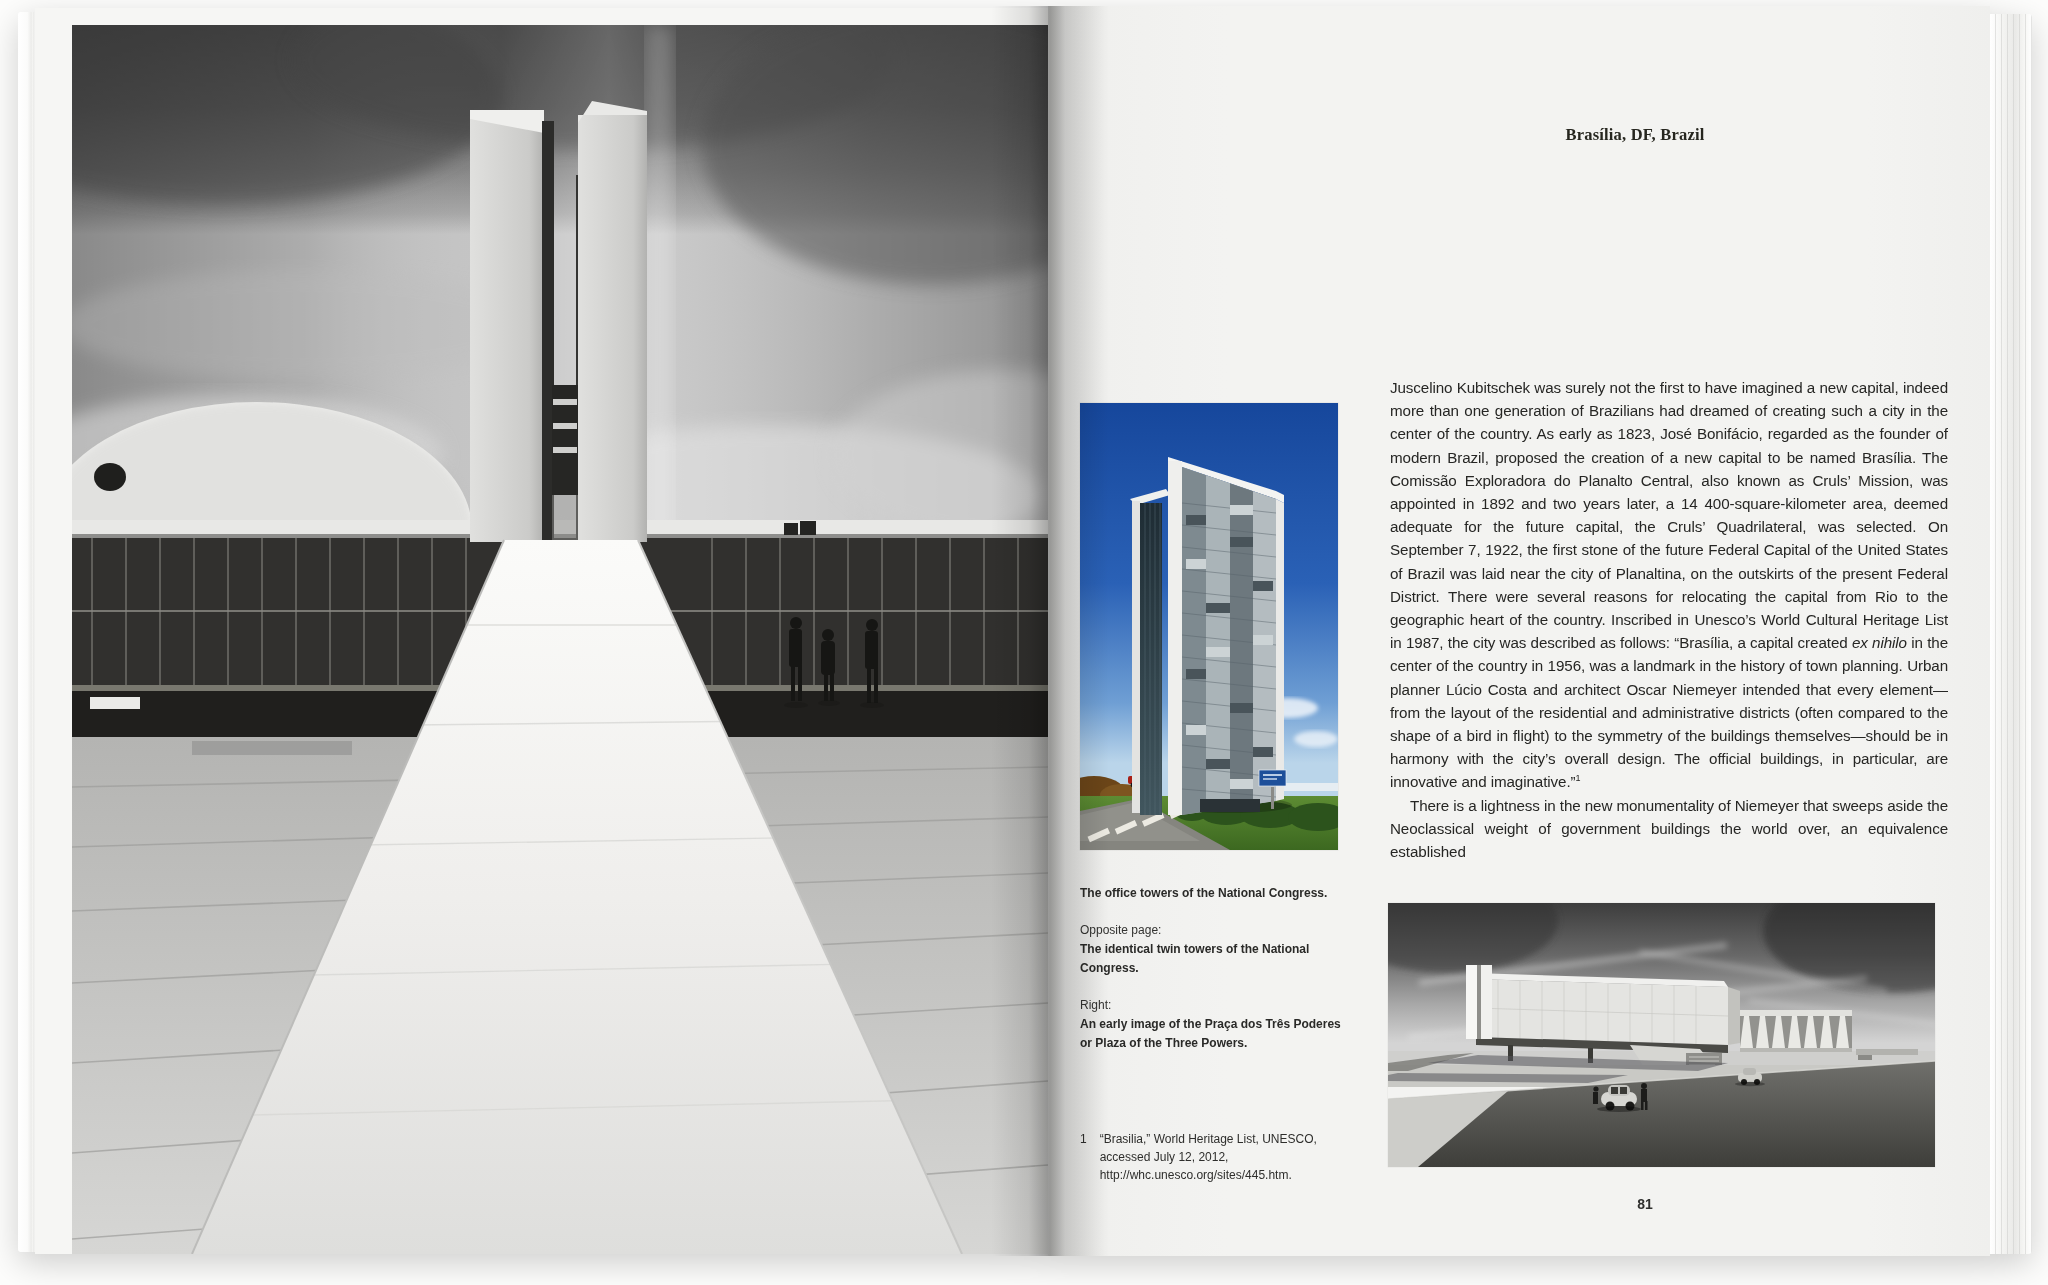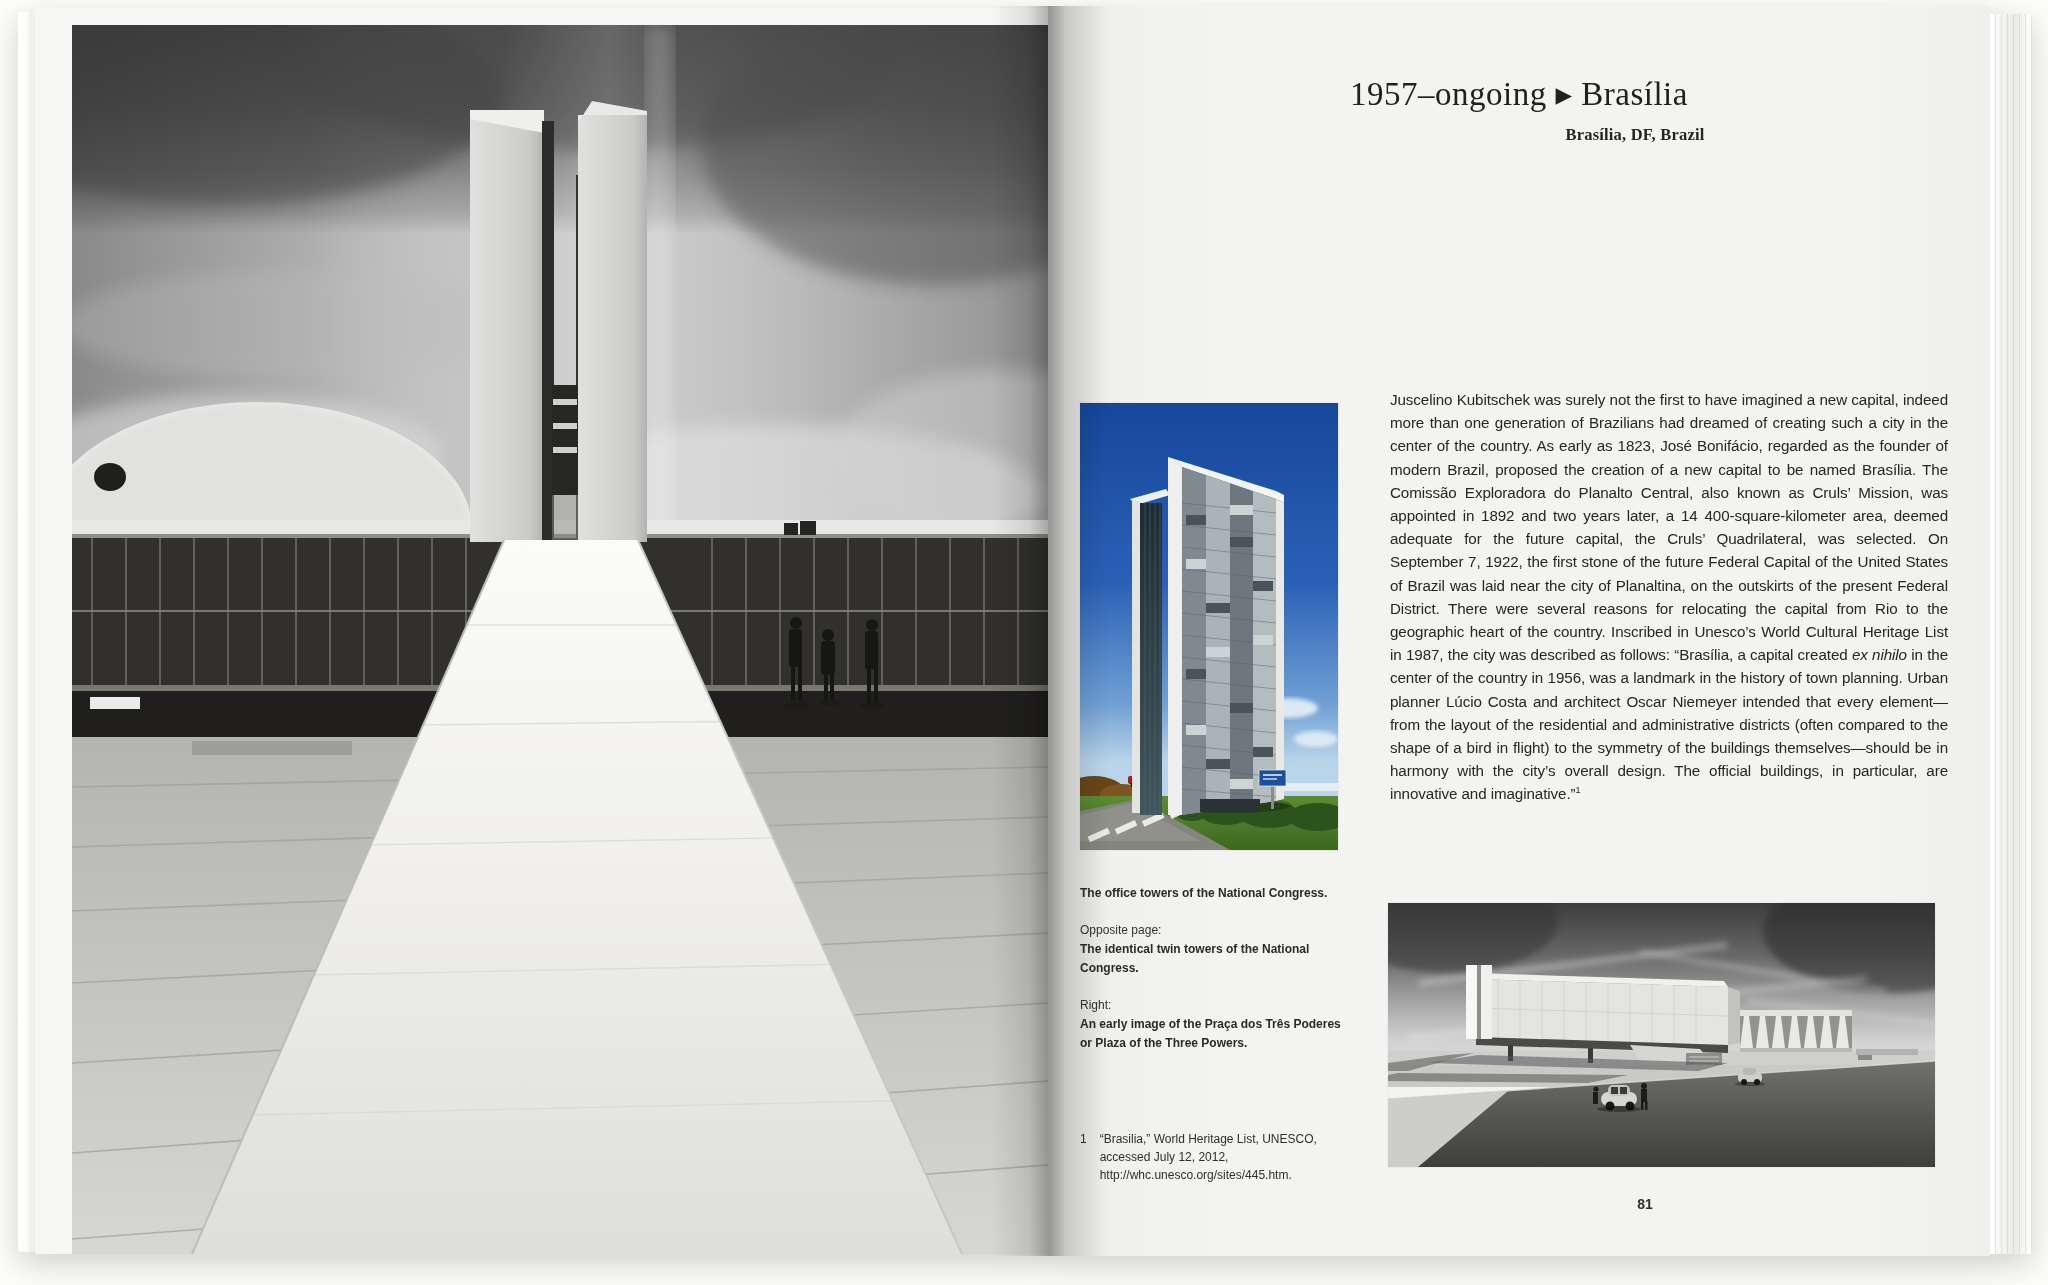--- a/index.html
+++ b/index.html
@@ -38,21 +38,21 @@
   .caption-block{position:absolute;left:32px;top:878px;width:272px;color:#2a2a28;}
   .cap{font-size:12px;line-height:19px;}
   .cap.bold{font-weight:bold;}
   .cap.plain{font-weight:normal;color:#333331;}
   .cap.gap{margin-top:18px;}
 
   .footnote{position:absolute;left:32px;top:1124px;width:282px;display:flex;gap:13px;
     font-size:12px;line-height:18px;color:#2e2e2c;}
   .footnote .fn-text{flex:1;overflow-wrap:anywhere;}
 
-  .body-text{position:absolute;left:342px;top:382px;width:558px;height:500px;overflow:hidden;}
+  .body-text{position:absolute;left:342px;top:370px;width:558px;height:500px;overflow:hidden;}
   .body-text p{margin:0;text-align:justify;font-size:15.2px;line-height:23.2px;letter-spacing:-0.1px;color:#262624;}
   .body-text p.indent{text-indent:20px;}
   .body-text sup{font-size:9px;line-height:0;}
   .body-text i{font-style:italic;}
 
   .photo-bw{position:absolute;left:340px;top:897px;width:547px;height:264px;box-shadow:0 0 0 .5px rgba(0,0,0,.06);}
 
   .page-num{position:absolute;left:537px;top:1190px;width:120px;text-align:center;
     font-size:14px;font-weight:bold;color:#2f2f2d;}
 </style>
@@ -216,21 +216,20 @@
             <line x1="180" y1="1090" x2="900" y2="1074"></line>
           </g>
           <line x1="432" y1="515" x2="120" y2="1229" stroke="#bcbcba" stroke-width="2"></line>
           <line x1="566" y1="515" x2="890" y2="1229" stroke="#c6c6c4" stroke-width="2"></line>
         </svg>
       </div>
     </div>
 
     <div class="page-right">
 
-      <div class="title">1957–ongoing ▸ Brasília</div>
       <div class="subtitle">Brasília, DF, Brazil</div>
 
       <div class="photo-color">
         <svg viewBox="0 0 258 447" preserveAspectRatio="none">
           <defs>
             <linearGradient id="skyB" x1="0" y1="0" x2="0" y2="1">
               <stop offset="0" stop-color="#16479c"></stop>
                 <stop offset=".45" stop-color="#2a61b6"></stop>
               <stop offset=".75" stop-color="#6f9fd4"></stop>
                 <stop offset=".9" stop-color="#bad5ea"></stop>
@@ -356,20 +355,21 @@
           <div class="cap bold">An early image of the Praça dos Três Poderes or Plaza of the Three Powers.</div>
         </div>
 
       <div class="footnote">
         <span class="fn-num">1</span>
         <span class="fn-text">“Brasilia,” World Heritage List, UNESCO, accessed July 12, 2012, http://whc.unesco.org/sites/445.htm.</span>
       </div>
 
       <div class="body-text">
           <p><span>Juscelino Kubitschek was surely not the first to have imagined a new capital, indeed more than one generation of Brazilians had dreamed of creating such a city in the center of the country. As early as 1823, José Bonifácio, regarded as the founder of modern Brazil, proposed the creation of a new capital to be named Brasília. The Comissão Exploradora do Planalto Central, also known as Cruls’ Mission, was appointed in 1892 and two years later, a 14 400-square-kilometer area, deemed adequate for the future capital, the Cruls’ Quadrilateral, was selected. On September 7, 1922, the first stone of the future Federal Capital of the United States of Brazil was laid near the city of Planaltina, on the outskirts of the present Federal District. There were several reasons for relocating the capital from Rio to the geographic heart of the country. Inscribed in Unesco’s World Cultural Heritage List in 1987, the city was described as follows: “Brasília, a capital created </span><i>ex nihilo</i><span> in the center of the country in 1956, was a landmark in the history of town planning. Urban planner Lúcio Costa and architect Oscar Niemeyer intended that every element—from the layout of the residential and administrative districts (often compared to the shape of a bird in flight) to the symmetry of the buildings themselves—should be in harmony with the city’s overall design. The official buildings, in particular, are innovative and imaginative.”</span><sup>1</sup></p>
+          <p class="indent"><span>There is a lightness in the new monumentality of Niemeyer that sweeps aside the Neoclassical weight of government buildings the world over, an equivalence established</span></p>
         </div>
 
       <div class="photo-bw">
         <svg viewBox="0 0 547 264" preserveAspectRatio="none">
           <defs>
             <linearGradient id="skyG2" x1="0" y1="0" x2="0" y2="1">
               <stop offset="0" stop-color="#3d3d3d"></stop>
                 <stop offset=".3" stop-color="#686868"></stop>
               <stop offset=".58" stop-color="#a8a8a8"></stop>
                 <stop offset=".8" stop-color="#d4d4d4"></stop>

